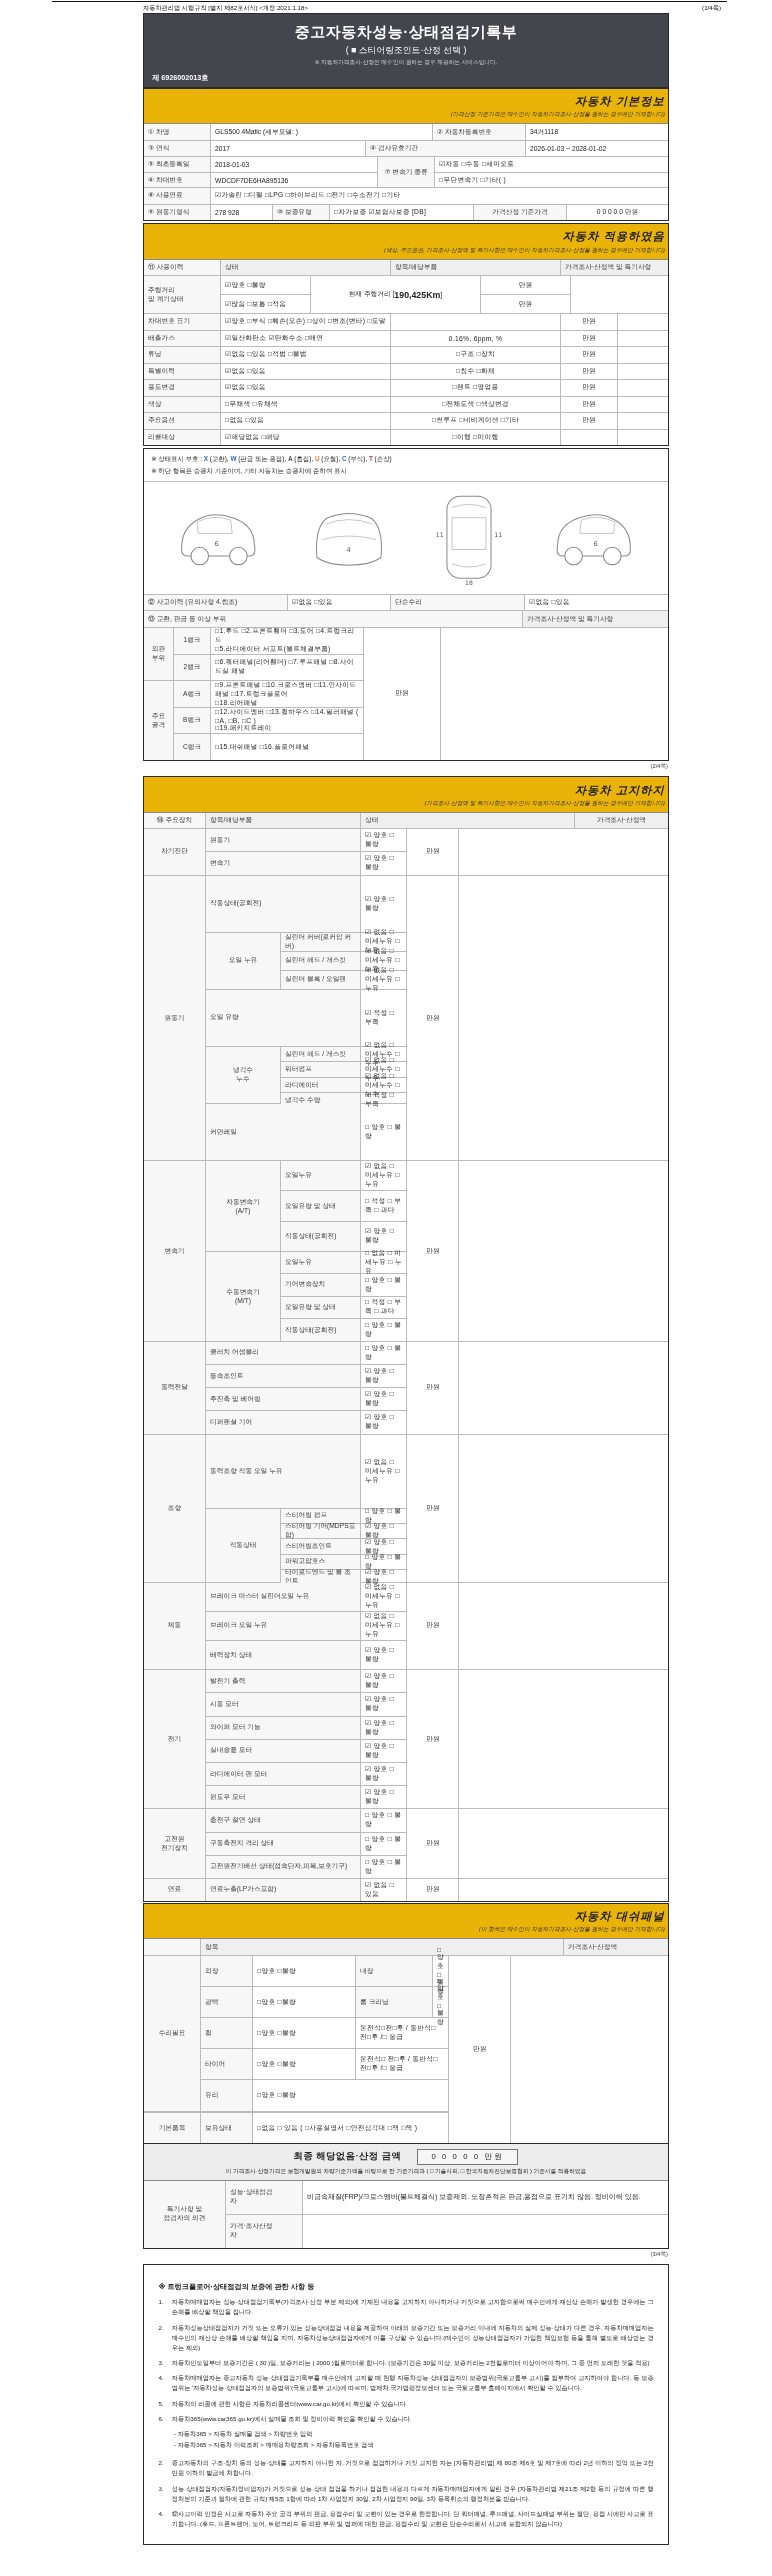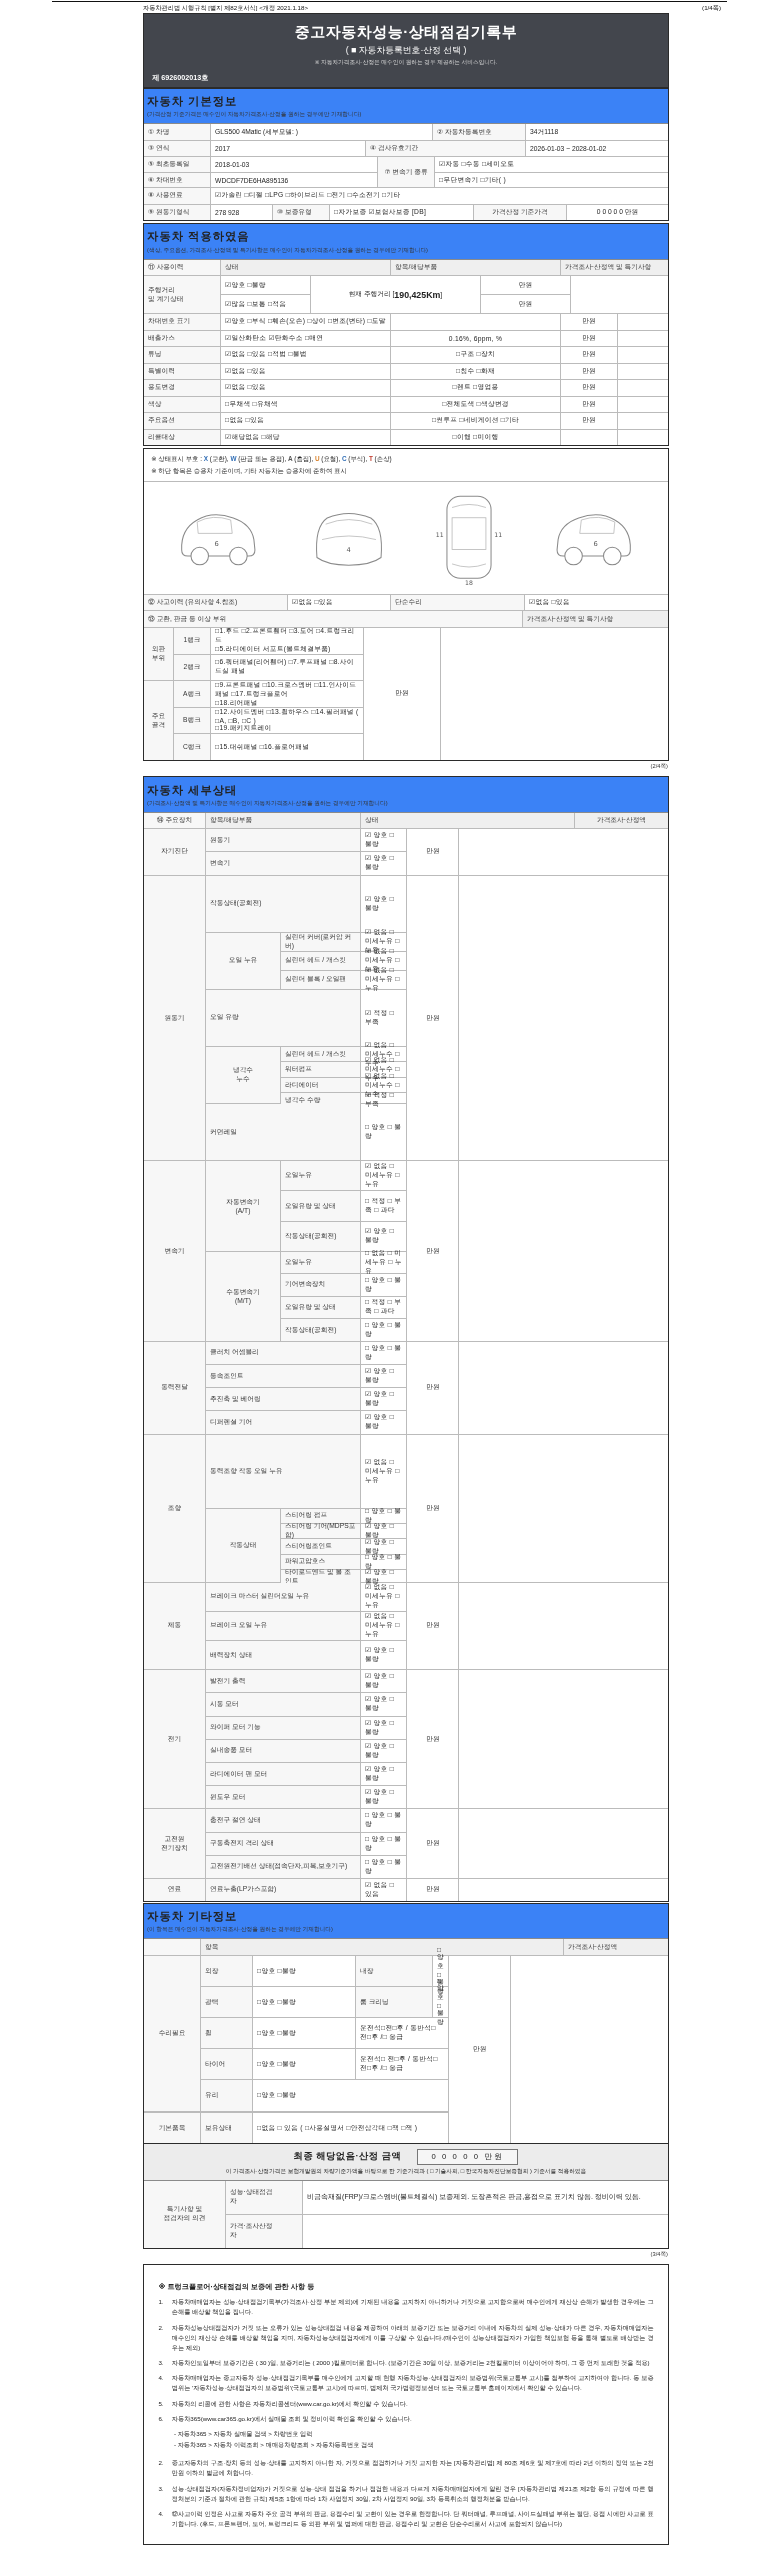--- a/index.html
+++ b/index.html
@@ -11,21 +11,21 @@
   .col{position:absolute;left:143px;top:13.4px;width:526px;}
   .page-marker{text-align:right;font-size:5.7px;color:#333;margin:2.1px 1px 5.2px 0;}
   
   .hdr{background:#43464d;color:#fff;padding:7.2px 8.2px 4.1px;border:0.5px solid #2b2b2b;}
   .hdr h1{margin:1px 0 3.1px;font-size:15px;text-align:center;font-weight:bold;letter-spacing:0.5px;}
   .hdr .sub{font-size:8.8px;text-align:center;margin:0 0 2.1px;}
   .hdr .note{font-size:5.7px;text-align:center;color:#d8d8d8;margin:0 0 6.2px;}
   .hdr .docno{font-size:7.2px;font-weight:bold;text-align:left;}
   
   .sec{border:1px solid #2b2b2b;background:#fff;margin-bottom:1px;}
-  .sec-head{background:#3b82f6;border-bottom:0.5px solid #8a8a8a;padding:5.2px 3.1px 4.1px;text-align:left;}
+  .sec-head{background:#eab308;border-bottom:0.5px solid #8a8a8a;padding:5.2px 3.1px 4.1px;text-align:right;font-style:italic;}
   .sec-head .t{font-size:11.3px;font-weight:bold;letter-spacing:1px;}
   .sec-head .s{font-size:5.7px;color:#333;margin-top:2.1px;}
   
   .frow{display:flex;border-bottom:0.5px solid #bbb;align-items:stretch;min-height:15.5px;}
   .frow:last-child{border-bottom:none;}
   .cell{border-right:0.5px solid #bbb;display:flex;align-items:center;padding:2.1px 4.1px;font-size:6.7px;box-sizing:border-box;}
   .cell:last-child{border-right:none;}
   .lab{background:#f7f7f7;color:#333;}
   .ctr{justify-content:center;text-align:center;}
   .chk{letter-spacing:0.3px;}
@@ -52,21 +52,21 @@
 <div class="toprule"></div>
 <div class="caption-row">
   <span>자동차관리법 시행규칙 [별지 제82호서식] &lt;개정 2021.1.18&gt;</span>
   <span>(1/4쪽)</span>
 </div>
 
 <div class="col">
 
   <div class="hdr">
     <h1>중고자동차성능·상태점검기록부</h1>
-    <div class="sub">( ■ 자동차등록번호·산정 선택 )</div>
+    <div class="sub">( ■ 스티어링조인트·산정 선택 )</div>
     <div class="note">※ 자동차가격조사·산정은 매수인이 원하는 경우 제공하는 서비스입니다.</div>
     <div class="docno">제 6926002013호</div>
   </div>
 
   <div class="sec" style="margin-bottom:2.1px;">
     <div class="sec-head">
       <div class="t">자동차 기본정보</div>
       <div class="s">(가격산정 기준가격은 매수인이 자동차가격조사·산정을 원하는 경우에만 기재합니다)</div>
     </div>
     <div class="frow">
@@ -302,21 +302,21 @@
           </div>
         </div>
       <div class="cell ctr" style="width:77px">만원</div>
       <div class="cell" style="flex:1"></div>
     </div>
   </div>
   <div class="page-marker">(2/4쪽)</div>
 
   <div class="sec">
     <div class="sec-head">
-      <div class="t">자동차 세부상태</div>
+      <div class="t">자동차 고지하지</div>
       <div class="s">(가격조사·산정액 및 특기사항은 매수인이 자동차가격조사·산정을 원하는 경우에만 기재합니다)</div>
     </div>
     <div class="frow colhead">
       <div class="cell lab ctr" style="width:62px">⑭ 주요장치</div>
       <div class="cell" style="width:155px">항목/해당부품</div>
       <div class="cell" style="width:214px">상태</div>
       <div class="cell ctr" style="flex:1">가격조사·산정액</div>
     </div>
     <div id="detail-groups">
         <div class="frow" style="min-height: 0px;">
@@ -577,21 +577,21 @@
             </div>
           </div>
           <div class="cell ctr" style="width: 52px;">만원</div>
           <div class="cell" style="flex: 1 1 0%;"></div>
         </div>
       </div>
   </div>
 
   <div class="sec">
     <div class="sec-head">
-      <div class="t">자동차 기타정보</div>
+      <div class="t">자동차 대쉬패널</div>
       <div class="s">(이 항목은 매수인이 자동차가격조사·산정을 원하는 경우에만 기재합니다)</div>
     </div>
     <div class="frow colhead">
       <div class="cell lab" style="width:57px"></div>
       <div class="cell" style="width:363px">항목</div>
       <div class="cell" style="flex:1">가격조사·산정액</div>
     </div>
     <div class="frow" style="border-bottom:none">
       <div class="subcol" style="width:420px;border-right:0.5px solid #bbb">
         <div class="srow" style="flex:5">

